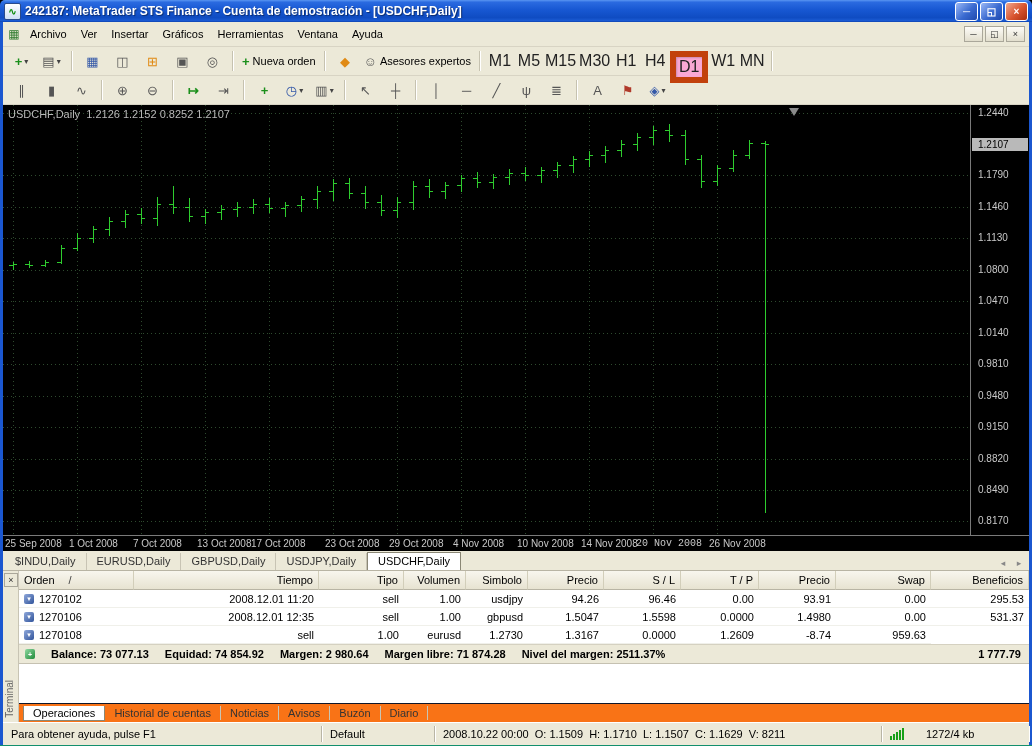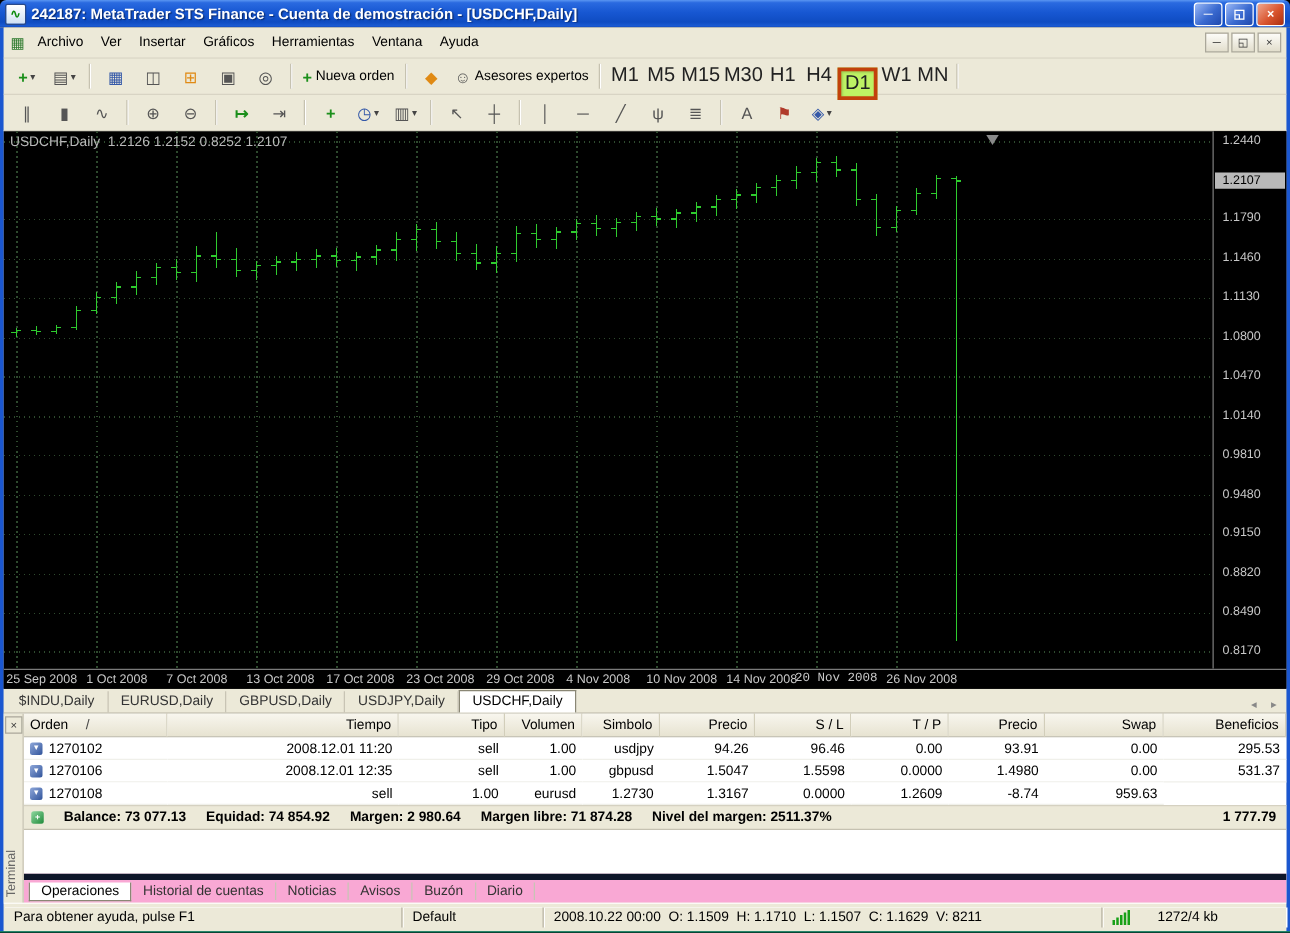--- a/index.html
+++ b/index.html
@@ -41,21 +41,21 @@
   .glyph{font-size:13px;line-height:1;}
   .g-green{color:#1b8f1b;font-weight:bold;}
   .g-blue{color:#3458a8;}
   .g-orange{color:#e08a14;}
   .g-gray{color:#555;}
   .g-red{color:#b03a2a;}
   .tsep{width:1px;height:20px;background:#c6c2b0;border-right:1px solid #fff;margin:0 4px;}
   .lbl-btn{font-size:11px;}
   .tf-btn{min-width:26px;height:20px;display:flex;align-items:center;justify-content:center;
     border:1px solid transparent;color:#222;font-size:16px;cursor:default;}
-  .tf-btn.active{border:3px solid #c2410c;background:#bef264;box-shadow:inset 1px 1px 2px rgba(0,0,0,.18);margin-top:12px;}
+  .tf-btn.active{border:6px solid #c2410c;background:#f9a8d4;box-shadow:inset 1px 1px 2px rgba(0,0,0,.18);margin-top:12px;}
 
   
   .chart-region{position:relative;width:1026px;height:446px;background:#000;}
   #chart-svg{position:absolute;left:0;top:0;display:block;}
   .quote-line{position:absolute;left:5px;top:3px;color:#b9b9b9;font-size:11px;white-space:pre;}
   .shift-marker{position:absolute;left:786px;top:3px;width:0;height:0;
     border-left:5px solid transparent;border-right:5px solid transparent;border-top:8px solid #8a8a8a;}
   #price-axis{position:absolute;right:0;top:0;width:58px;height:430px;background:#000;border-left:1px solid #7a7a7a;}
   .plabel{position:absolute;left:7px;color:#c8c8c8;font-size:10px;line-height:12px;}
   #current-price-label{position:absolute;left:1px;width:50px;background:#b9b9b9;color:#000;
@@ -87,21 +87,21 @@
   .oicon{width:10px;height:10px;border-radius:2px;margin-right:5px;flex:none;
     background:linear-gradient(135deg,#8fa8da,#31549b);display:flex;align-items:center;justify-content:center;
     color:#fff;font-size:7px;line-height:1;}
   .oicon.green{background:linear-gradient(135deg,#8fd8a0,#1f8a3a);}
   .sortind{margin-left:14px;color:#444;}
   .balance-row{height:18px;background:#ECE9D8;border-top:1px solid #d5d1c1;border-bottom:1px solid #c5c1b1;
     display:flex;align-items:center;font-weight:bold;padding:0 6px;}
   .balance-row span{margin-right:16px;white-space:nowrap;}
   .balance-row .total{margin-left:auto;margin-right:2px;}
   .t-filler{flex:1;background:#fff;}
-  .ttabs{height:18px;background:#f9a8d4;border-top:5px solid #0f172a;display:flex;align-items:center;padding:0 4px;}
+  .ttabs{height:18px;background:#f97316;border-top:1px solid #0f172a;display:flex;align-items:center;padding:0 4px;}
   .ttab{padding:1px 9px;border-right:1px solid #c8c4b4;color:#333;cursor:default;}
   .ttab.active{background:#fff;border:1px solid #8a8775;border-top:none;color:#000;font-weight:normal;}
 
   
   .statusbar{height:22px;background:#ECE9D8;display:flex;align-items:center;border-top:1px solid #fff;}
   .sb-cell{height:16px;display:flex;align-items:center;padding:0 8px;border-right:1px solid #b9b5a5;
     box-shadow:1px 0 0 #fff;white-space:pre;}
   .sb-help{width:302px;}
   .sb-profile{width:96px;}
   .sb-info{width:430px;}
@@ -460,21 +460,21 @@
           <div class="plabel" style="top: 316.361px; color: rgb(200, 200, 200);">0.9150</div>
           <div class="plabel" style="top: 347.892px; color: rgb(200, 200, 200);">0.8820</div>
           <div class="plabel" style="top: 379.424px; color: rgb(200, 200, 200);">0.8490</div>
           <div class="plabel" style="top: 410px; color: rgb(200, 200, 200);">0.8170</div>
         </div>
       <div id="date-axis">
           <div class="dlabel" style="left: 2px; color: rgb(200, 200, 200);">25 Sep 2008</div>
           <div class="dlabel" style="left: 66px; color: rgb(200, 200, 200);">1 Oct 2008</div>
           <div class="dlabel" style="left: 130px; color: rgb(200, 200, 200);">7 Oct 2008</div>
           <div class="dlabel" style="left: 194px; color: rgb(200, 200, 200);">13 Oct 2008</div>
-          <div class="dlabel" style="left: 258px; color: rgb(200, 200, 200);">17 Oct 2008</div>
+          <div class="dlabel" style="left: 248px; color: rgb(200, 200, 200);">17 Oct 2008</div>
           <div class="dlabel" style="left: 322px; color: rgb(200, 200, 200);">23 Oct 2008</div>
           <div class="dlabel" style="left: 386px; color: rgb(200, 200, 200);">29 Oct 2008</div>
           <div class="dlabel" style="left: 450px; color: rgb(200, 200, 200);">4 Nov 2008</div>
           <div class="dlabel" style="left: 514px; color: rgb(200, 200, 200);">10 Nov 2008</div>
           <div class="dlabel" style="left: 578px; color: rgb(200, 200, 200);">14 Nov 2008</div>
           <div class="dlabel" style="left: 633px; color: rgb(200, 200, 200); font-family: Liberation Mono, monospace;">20 Nov 2008</div>
           <div class="dlabel" style="left: 706px; color: rgb(200, 200, 200);">26 Nov 2008</div>
         </div>
     </div>
 

